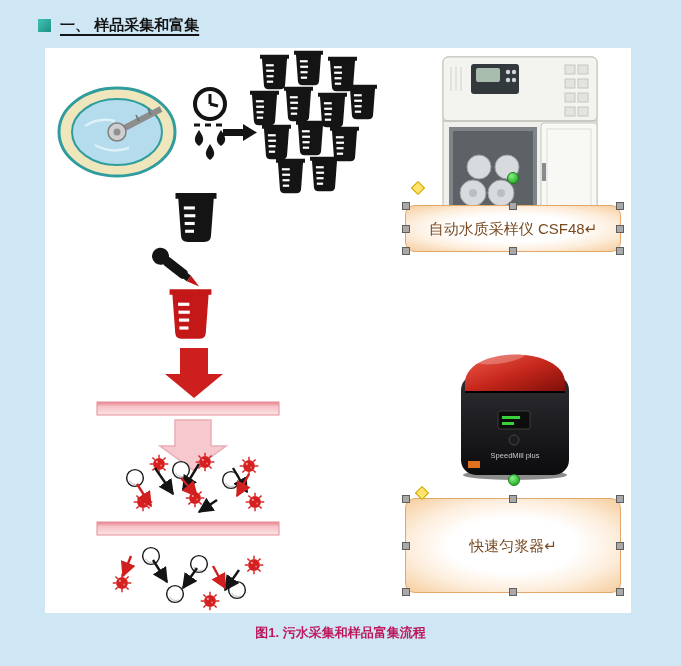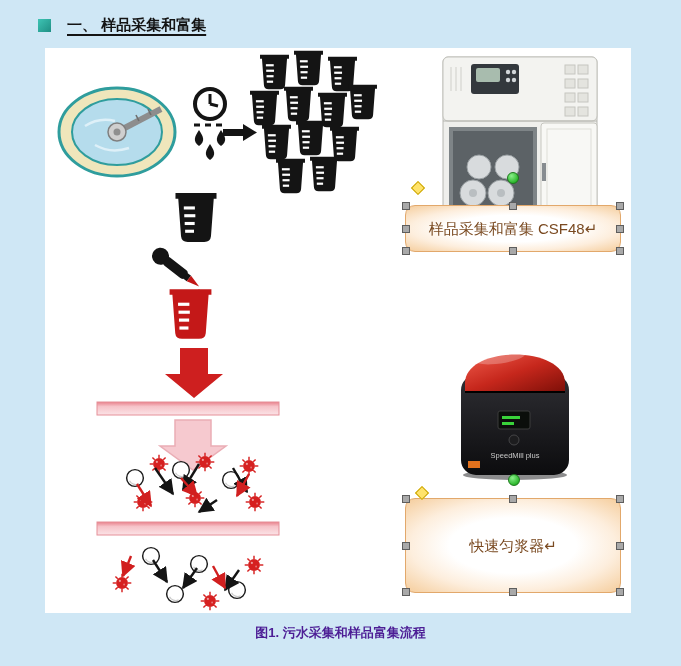--- a/index.html
+++ b/index.html
@@ -1,19 +1,19 @@
 <!DOCTYPE html>
 <html><head>
 <meta charset="utf-8">
 <style>
   html,body{margin:0;padding:0;}
   .page{position:relative;width:681px;height:666px;background:#cfe7f5;overflow:hidden;
         font-family:"Liberation Sans",sans-serif;}
   
-  .heading{position:absolute;left:38px;top:16px;display:flex;align-items:center;gap:16px;}
+  .heading{position:absolute;left:38px;top:16px;display:flex;align-items:center;gap:9px;}
   .bullet{width:13px;height:13px;background:linear-gradient(135deg,#3ec4b4,#1f8f84);}
   .heading-text{font-size:15px;font-weight:700;color:#141414;
                 text-decoration:underline;text-decoration-thickness:1.5px;text-underline-offset:4px;}
   
   .panel{position:absolute;left:45px;top:48px;width:586px;height:565px;background:#ffffff;}
   .flow{position:absolute;left:2px;top:0;}
   .photo{position:absolute;}
   
   .callout{position:absolute;border-radius:10px;border:1px solid #e2a86b;
            background:radial-gradient(ellipse at center,#ffffff 42%,#fdeedd 68%,#f5cd9c 100%);
@@ -26,21 +26,21 @@
           box-sizing:border-box;}
   .h-tl{left:-4px;top:-4px}.h-tm{left:50%;margin-left:-4px;top:-4px}.h-tr{right:-4px;top:-4px}
   .h-ml{left:-4px;top:50%;margin-top:-4px}.h-mr{right:-4px;top:50%;margin-top:-4px}
   .h-bl{left:-4px;bottom:-4px}.h-bm{left:50%;margin-left:-4px;bottom:-4px}.h-br{right:-4px;bottom:-4px}
   .rotate-handle{position:absolute;width:10px;height:10px;border-radius:50%;
      background:radial-gradient(circle at 35% 30%,#8af08a,#2eb82e 70%,#1d8a1d);border:1px solid #1d7a1d;}
   .adjust-handle{position:absolute;width:8px;height:8px;background:#ffe36b;border:1px solid #c9a300;
      transform:rotate(45deg);}
   
   .caption{position:absolute;left:0;right:0;top:624px;text-align:center;
-           font-size:13px;font-weight:600;color:#4c1d95;}
+           font-size:13px;font-weight:600;color:#be185d;}
   svg text{font-family:"Liberation Sans",sans-serif;}
 </style>
 </head>
 <body>
 
 <div class="page">
 
   <div class="heading">
     <span class="bullet"></span>
     <span class="heading-text">一、 样品采集和富集</span>
@@ -233,21 +233,21 @@
       <circle cx="58" cy="138" r="4" fill="#b9bec1"></circle>
         <circle cx="86" cy="138" r="4" fill="#b9bec1"></circle>
       <rect x="126" y="68" width="56" height="98" rx="3" fill="#f8f8f5" stroke="#c6c6c0"></rect>
       <rect x="132" y="74" width="44" height="86" fill="none" stroke="#ddddd8"></rect>
       <rect x="127" y="108" width="4" height="18" fill="#878c90"></rect>
       <rect x="40" y="165" width="18" height="5" fill="#9b9b97"></rect>
         <rect x="150" y="165" width="18" height="5" fill="#9b9b97"></rect>
     </svg>
 
     <div class="callout callout1" style="left:360px;top:157px;width:214px;height:45px">
-      <span class="callout-line">样品采集和富集 CSF48↵</span>
+      <span class="callout-line">自动水质采样仪 CSF48↵</span>
       <div class="handle h-tl"></div>
       <div class="handle h-tm"></div>
       <div class="handle h-tr"></div>
       <div class="handle h-ml"></div>
       <div class="handle h-mr"></div>
       <div class="handle h-bl"></div>
       <div class="handle h-bm"></div>
       <div class="handle h-br"></div>
     </div>
     <div class="rotate-handle" style="left:462px;top:124px"></div>

